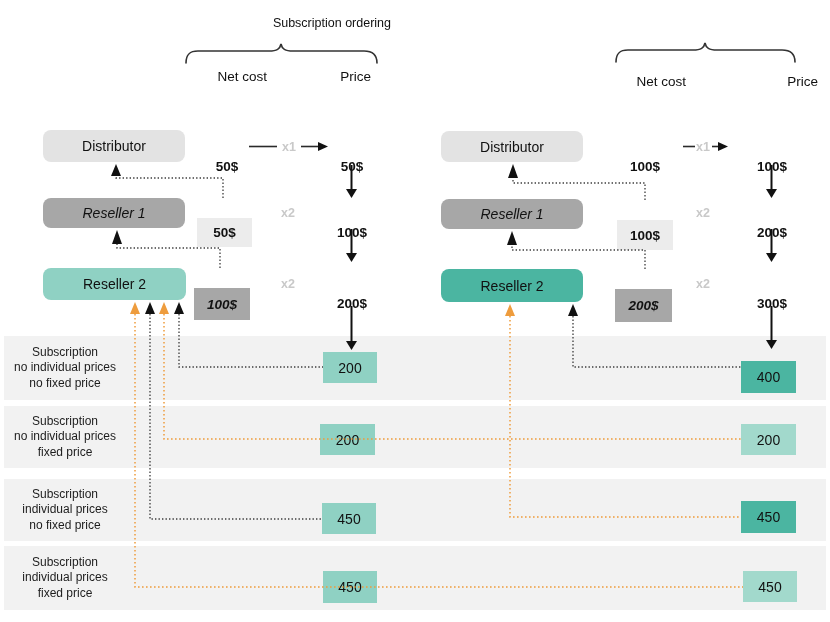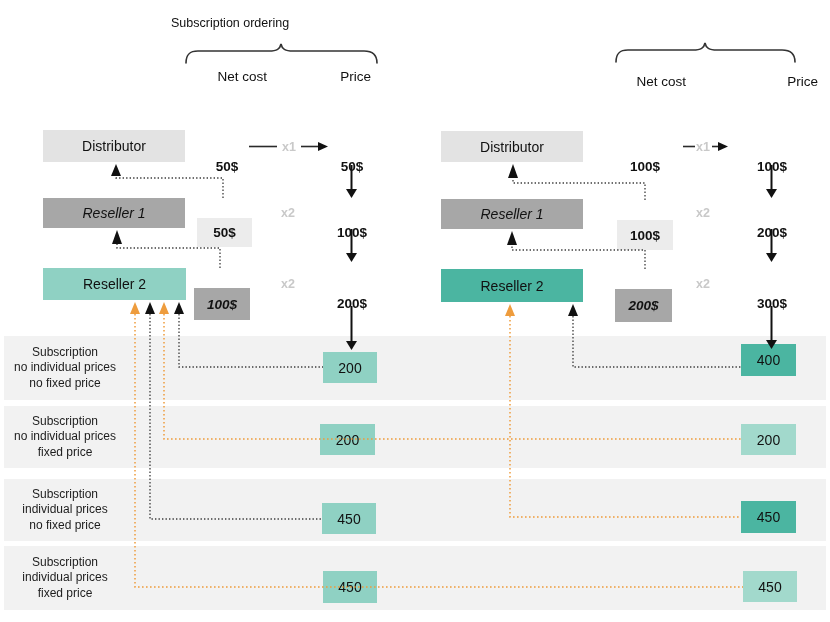--- a/index.html
+++ b/index.html
@@ -8,26 +8,26 @@
     font-family:"Liberation Sans",sans-serif;color:var(--ink,#1d1d1d);
   }
   .abs{position:absolute;box-sizing:border-box;}
   .band{background:var(--band-bg,#f2f2f2);}
   .band-label{
     display:flex;flex-direction:column;justify-content:center;
     text-align:center;font-size:12px;line-height:15.5px;color:#1d1d1d;
   }
   .ebox{
     display:flex;align-items:center;justify-content:center;
-    font-size:14px;color:#111;
+    font-size:14px;color:#111;border-radius:8px;
   }
   .money{font-size:13.5px;font-weight:700;color:#111;display:flex;align-items:center;justify-content:center;margin-top:20px;}
   .mult{font-size:12.5px;color:var(--muted-text,#c9c9c9);display:flex;align-items:center;justify-content:center;font-weight:700;}
   .hdr{font-size:13.5px;color:#111;text-align:right;}
-  .title{font-size:12.5px;color:#111;text-align:left;}
+  .title{font-size:12.5px;color:#111;text-align:right;}
   .pricebox{
     display:flex;align-items:center;justify-content:center;
     font-size:14px;color:#111;
   }
   .bg-gray-light{background:var(--gray-light,#e3e3e3);}
   .bg-gray{background:var(--gray-box,#a7a7a7);font-style:italic;}
   .bg-gray-lighter{background:var(--gray-lighter,#ececec);}
   .bg-teal{background:var(--teal-light,#8fd1c3);}
   .bg-teal-dark{background:var(--teal-dark,#4bb5a1);}
   .bg-teal-light2{background:var(--teal-light-right,#a2d9cc);}
@@ -108,21 +108,21 @@
   <div class="abs money" style="left:742px;top:139px;width:60px;height:15px;">100$</div>
 
   <div class="abs money bg-gray-lighter" style="left:617px;top:200px;width:56px;height:30px;">100$</div>
   <div class="abs mult" style="left:685px;top:205px;width:36px;height:15px;">x2</div>
   <div class="abs money" style="left:742px;top:205px;width:60px;height:15px;">200$</div>
 
   <div class="abs money bg-gray" style="left:615px;top:269px;width:57px;height:33px;">200$</div>
   <div class="abs mult" style="left:685px;top:276px;width:36px;height:15px;">x2</div>
   <div class="abs money" style="left:742px;top:276px;width:60px;height:15px;">300$</div>
 
-  <div class="abs pricebox bg-teal-dark" style="left:741px;top:344px;width:55px;height:32px;">400</div>
+  <div class="abs pricebox bg-teal-dark" style="left:741px;top:361px;width:55px;height:32px;">400</div>
   <div class="abs pricebox bg-teal-light2" style="left:741px;top:424px;width:55px;height:31px;">200</div>
   <div class="abs pricebox bg-teal-dark" style="left:741px;top:501px;width:55px;height:32px;">450</div>
   <div class="abs pricebox bg-teal-light2" style="left:743px;top:571px;width:54px;height:31px;">450</div>
 
   <svg class="overlay" width="830" height="622" viewBox="0 0 830 622">
 
     <path class="brace" d="M186,63 C186,54 190,51 198,51 L269,51 C277,51 280,49 281,44 C282,49 285,51 293,51 L364,51 C372,51 377,54 377,63"></path>
     <path class="brace" d="M616,62 C616,53 620,50 628,50 L693,50 C701,50 704,48 705,43 C706,48 709,50 717,50 L782,50 C790,50 795,53 795,62"></path>
 
     <g>

